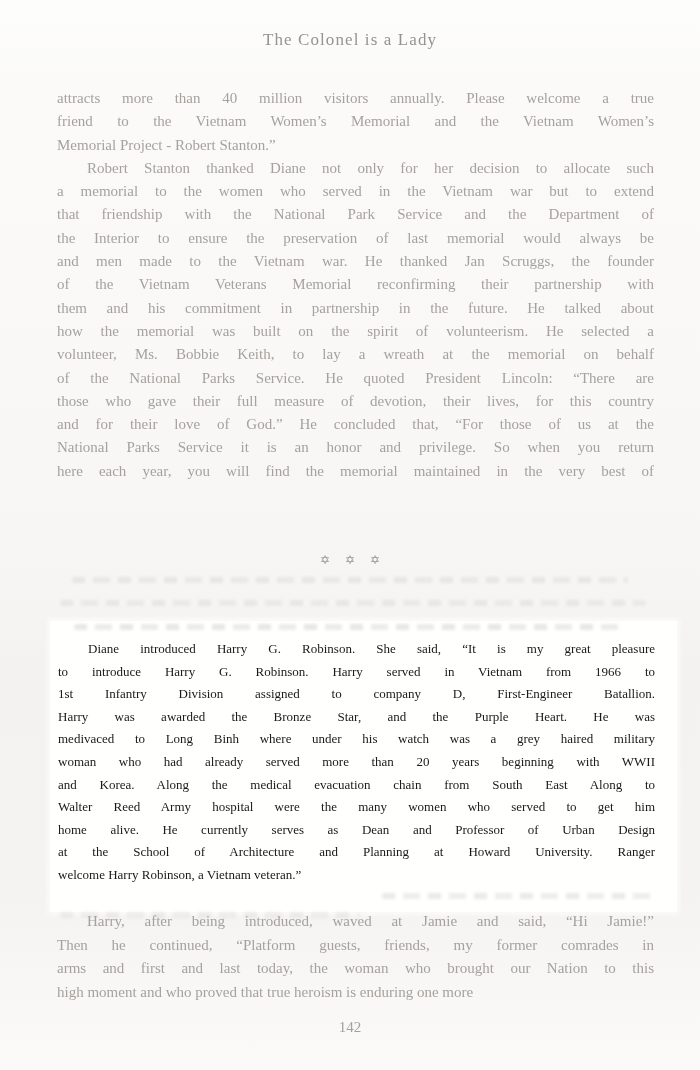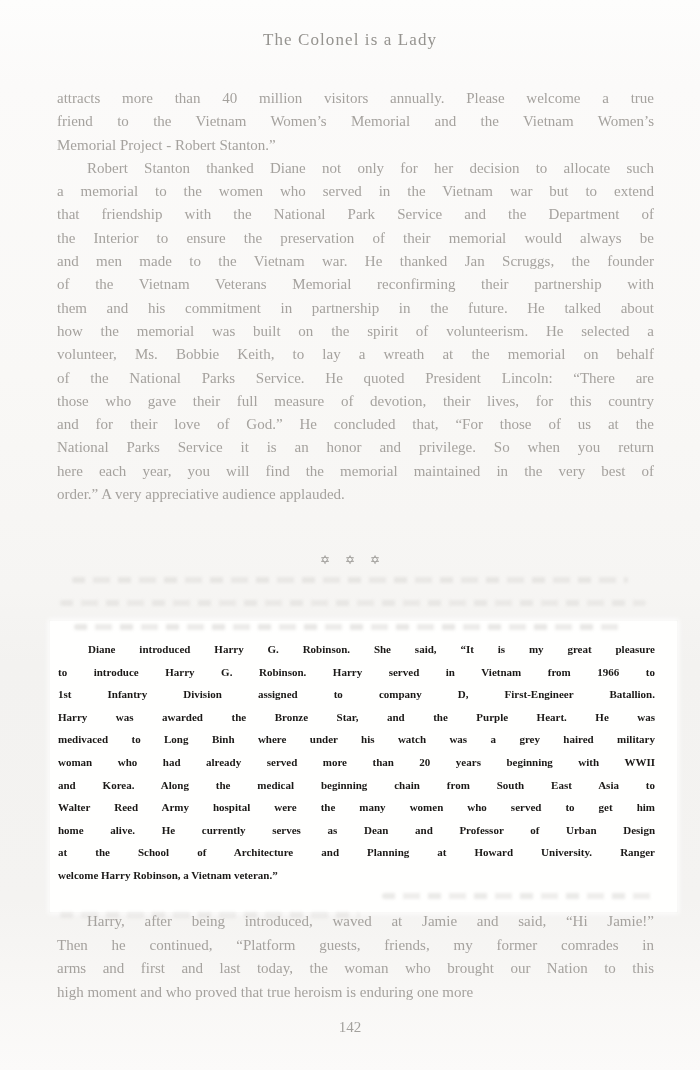--- a/index.html
+++ b/index.html
@@ -37,21 +37,21 @@
     font-size:12px;color:#9d9b97;
   }
   .highlight-box{
     position:absolute;top:621px;left:50px;width:627px;height:291px;
     background:#fffffe;
     box-shadow:0 0 5px 2px rgba(255,255,255,0.85), 0 0 0 1px rgba(120,118,114,0.04);
   }
   .block-bold{top:17px;left:8px;width:597px;}
   .bold .line{
     height:22.6px;line-height:22.6px;
-    font-size:11px;font-weight:700;color:#1b1917;
+    font-size:13px;font-weight:400;color:#1b1917;
     text-align:justify;text-align-last:justify;
   }
   .bold .line.last{text-align-last:left;}
   .page-number{
     position:absolute;top:1019px;left:0;right:0;
     text-align:center;font-size:15px;color:#a3a19d;
   }
   
   .ghost{
     position:absolute;height:6px;border-radius:3px;
@@ -79,52 +79,51 @@
   <div class="text-block block-before faded">
     <div class="para">
         <div class="line">attracts more than 40 million visitors annually. Please welcome a true</div>
         <div class="line">friend to the Vietnam Women’s Memorial and the Vietnam Women’s</div>
         <div class="line last">Memorial Project - Robert Stanton.”</div>
       </div>
     <div class="para">
         <div class="line indent">Robert Stanton thanked Diane not only for her decision to allocate such</div>
         <div class="line">a memorial to the women who served in the Vietnam war but to extend</div>
         <div class="line">that friendship with the National Park Service and the Department of</div>
-        <div class="line">the Interior to ensure the preservation of their memorial would always be</div>
+        <div class="line">the Interior to ensure the preservation of last memorial would always be</div>
         <div class="line">and men made to the Vietnam war. He thanked Jan Scruggs, the founder</div>
         <div class="line">of the Vietnam Veterans Memorial reconfirming their partnership with</div>
         <div class="line">them and his commitment in partnership in the future. He talked about</div>
         <div class="line">how the memorial was built on the spirit of volunteerism. He selected a</div>
         <div class="line">volunteer, Ms. Bobbie Keith, to lay a wreath at the memorial on behalf</div>
         <div class="line">of the National Parks Service. He quoted President Lincoln: “There are</div>
         <div class="line">those who gave their full measure of devotion, their lives, for this country</div>
         <div class="line">and for their love of God.” He concluded that, “For those of us at the</div>
         <div class="line">National Parks Service it is an honor and privilege. So when you return</div>
         <div class="line">here each year, you will find the memorial maintained in the very best of</div>
-        <div class="line last">order.” A very appreciative audience applauded.</div>
       </div>
   </div>
 
   <div class="separator">
     <span>✡</span>
     <span>✡</span>
     <span>✡</span>
   </div>
 
   <div class="highlight-box">
     <div class="ghost g3" style="top:3px;left:24px;"></div>
     <div class="text-block block-bold bold">
       <div class="para">
           <div class="line indent">Diane introduced Harry G. Robinson. She said, “It is my great pleasure</div>
           <div class="line">to introduce Harry G. Robinson. Harry served in Vietnam from 1966 to</div>
           <div class="line">1st Infantry Division assigned to company D, First-Engineer Batallion.</div>
           <div class="line">Harry was awarded the Bronze Star, and the Purple Heart. He was</div>
           <div class="line">medivaced to Long Binh where under his watch was a grey haired military</div>
           <div class="line">woman who had already served more than 20 years beginning with WWII</div>
-          <div class="line">and Korea. Along the medical beginning chain from South East Asia to</div>
+          <div class="line">and Korea. Along the medical evacuation chain from South East Along to</div>
           <div class="line">Walter Reed Army hospital were the many women who served to get him</div>
           <div class="line">home alive. He currently serves as Dean and Professor of Urban Design</div>
           <div class="line">at the School of Architecture and Planning at Howard University. Ranger</div>
           <div class="line last">welcome Harry Robinson, a Vietnam veteran.”</div>
         </div>
     </div>
   </div>
 
   <div class="ghost g4"></div>
   <div class="ghost g5"></div>

